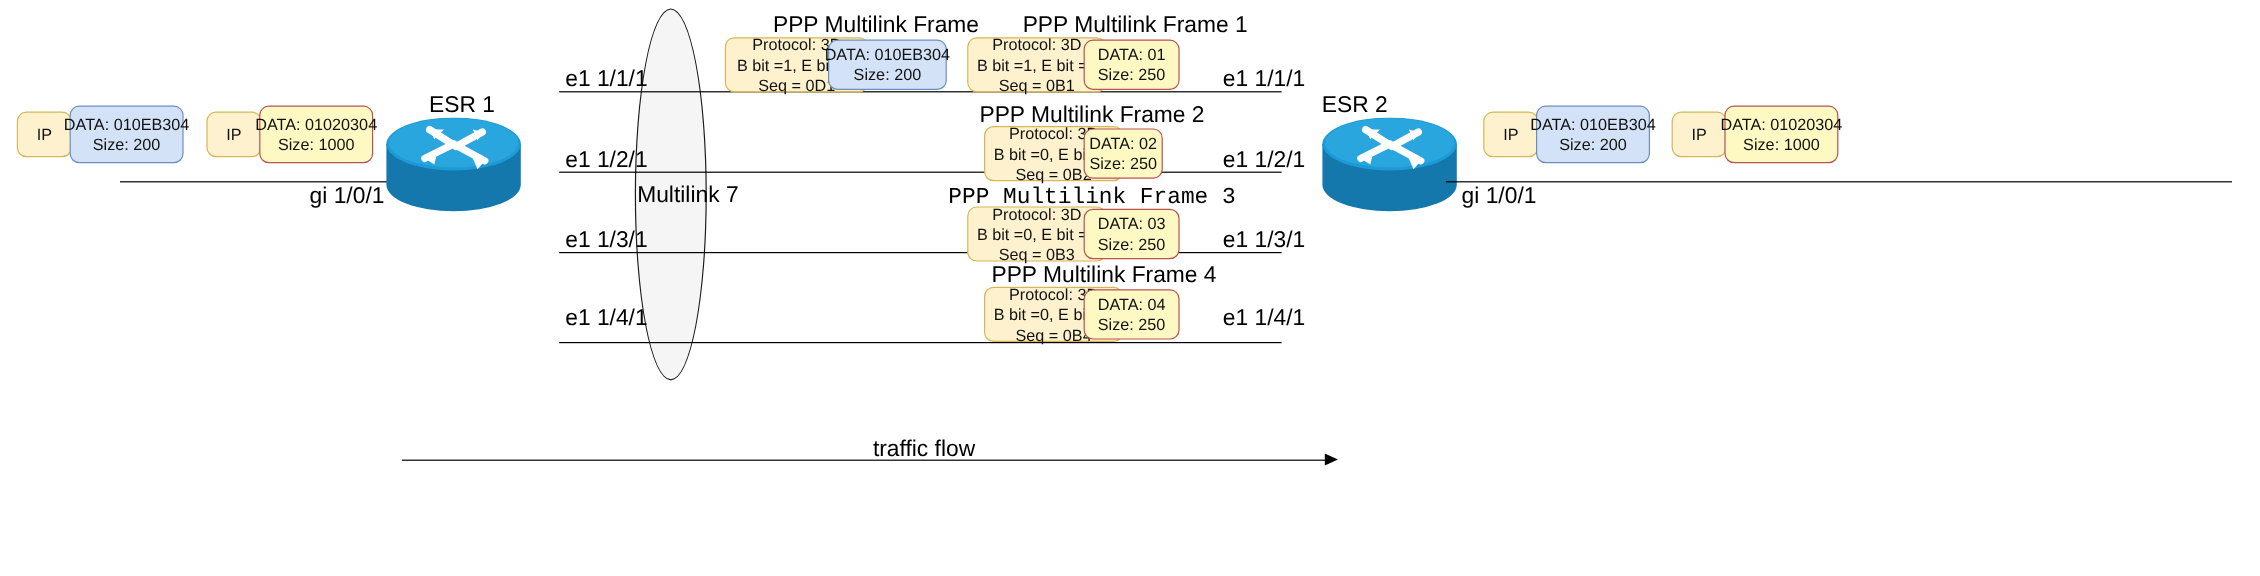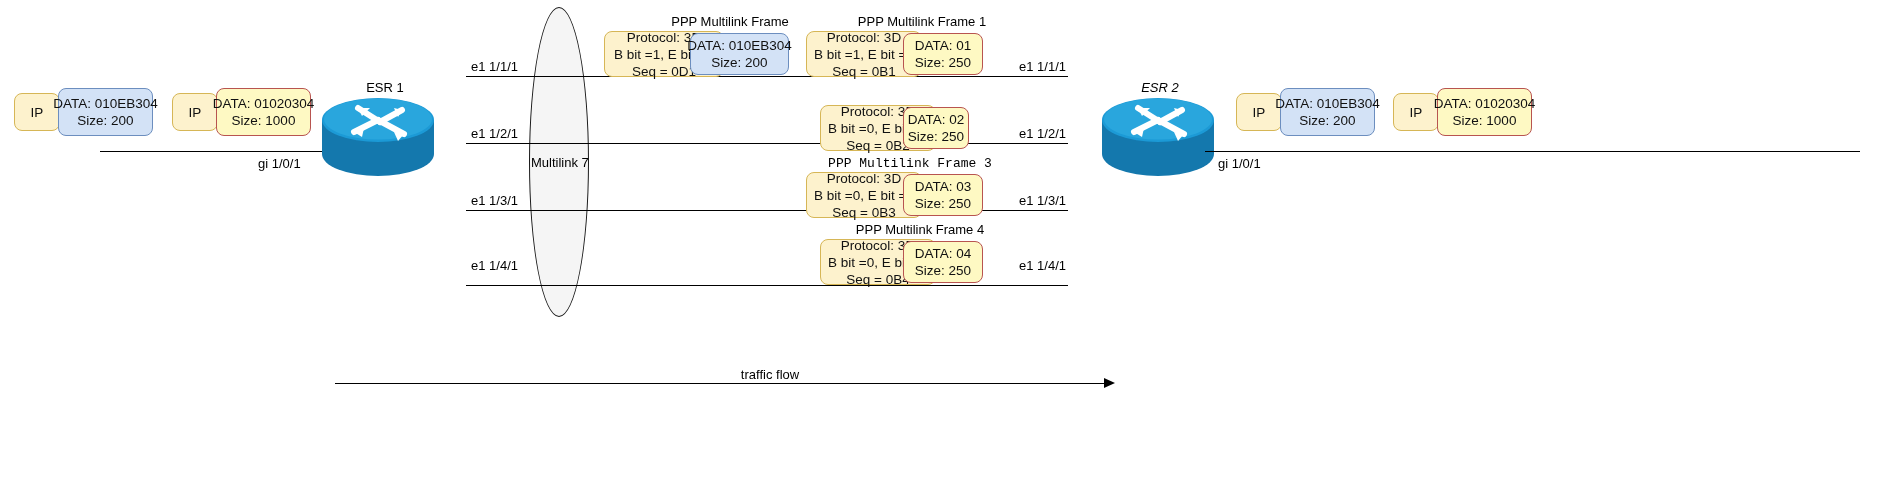--- a/index.html
+++ b/index.html
@@ -26,21 +26,21 @@
     text-align: center;
     white-space: nowrap;
   }
   .pkt-yellow { background: #fdf2cd; border-color: #d6b656; }
   .pkt-blue   { background: #d3e2f6; border-color: #6c8ebf; }
   .pkt-red    { background: #fef9c3; border-color: #b85450; }
 
   
   .lbl {
     position: absolute;
-    font-size: 13px;
+    font-size: 19px;
     color: #000000;
     white-space: nowrap;
     line-height: 16px;
   }
   .lbl-center { text-align: center; }
 
   
   .hline {
     position: absolute;
     height: 0;
@@ -143,31 +143,32 @@
   <div class="pkt pkt-yellow" style="left:604px; top:31px; width:120px; height:46px;">
     <span>Protocol: 3D</span>
     <span>B bit =1, E bit =1</span>
     <span>Seq = 0D1</span>
   </div>
   <div class="pkt pkt-blue" style="left:690px; top:33px; width:99px; height:42px;">
     <span>DATA: 010EB304</span>
     <span>Size: 200</span>
   </div>
 
-  <div class="lbl lbl-center" style="left:802px; top:14px; width:240px;">PPP Multilink Frame 1</div>
+  <div class="lbl lbl-center" style="left:826px; top:14px; width:240px;">PPP Multilink Frame 1</div>
   <div class="pkt pkt-yellow" style="left:806px; top:31px; width:116px; height:46px;">
     <span>Protocol: 3D</span>
     <span>B bit =1, E bit =0</span>
     <span>Seq = 0B1</span>
   </div>
   <div class="pkt pkt-red" style="left:903px; top:33px; width:80px; height:42px;">
     <span>DATA: 01</span>
     <span>Size: 250</span>
   </div>
 
+  <div class="lbl lbl-center" style="left:790px; top:89px; width:240px;">PPP Multilink Frame 2</div>
   <div class="pkt pkt-yellow" style="left:820px; top:105px; width:116px; height:46px;">
     <span>Protocol: 3D</span>
     <span>B bit =0, E bit =0</span>
     <span>Seq = 0B2</span>
   </div>
   <div class="pkt pkt-red" style="left:903px; top:107px; width:66px; height:42px;">
     <span>DATA: 02</span>
     <span>Size: 250</span>
   </div>
 
@@ -186,21 +187,21 @@
   <div class="pkt pkt-yellow" style="left:820px; top:239px; width:116px; height:46px;">
     <span>Protocol: 3D</span>
     <span>B bit =0, E bit =1</span>
     <span>Seq = 0B4</span>
   </div>
   <div class="pkt pkt-red" style="left:903px; top:241px; width:80px; height:42px;">
     <span>DATA: 04</span>
     <span>Size: 250</span>
   </div>
 
-  <div class="lbl lbl-center" style="left:1105px; top:80px; width:110px;font-style:italic;">ESR 2</div>
+  <div class="lbl lbl-center" style="left:1074px; top:80px; width:110px;">ESR 2</div>
 
   <div class="router" style="left:1098px; top:98px;">
     <svg width="120" height="80" viewBox="0 0 120 80">
       <path d="M4,22 L4,56 A56,22 0 0 0 116,56 L116,22 Z" fill="#1478ad"></path>
       <ellipse cx="60" cy="22" rx="56" ry="22" fill="#1c9ad6"></ellipse>
       <ellipse cx="60" cy="21" rx="54" ry="20.5" fill="#29a6dd"></ellipse>
       <g stroke="#ffffff" stroke-width="6" stroke-linecap="round" fill="none">
         <line x1="62" y1="24" x2="40" y2="10"></line>
         <line x1="62" y1="24" x2="84" y2="12"></line>
         <line x1="60" y1="22" x2="36" y2="34"></line>

